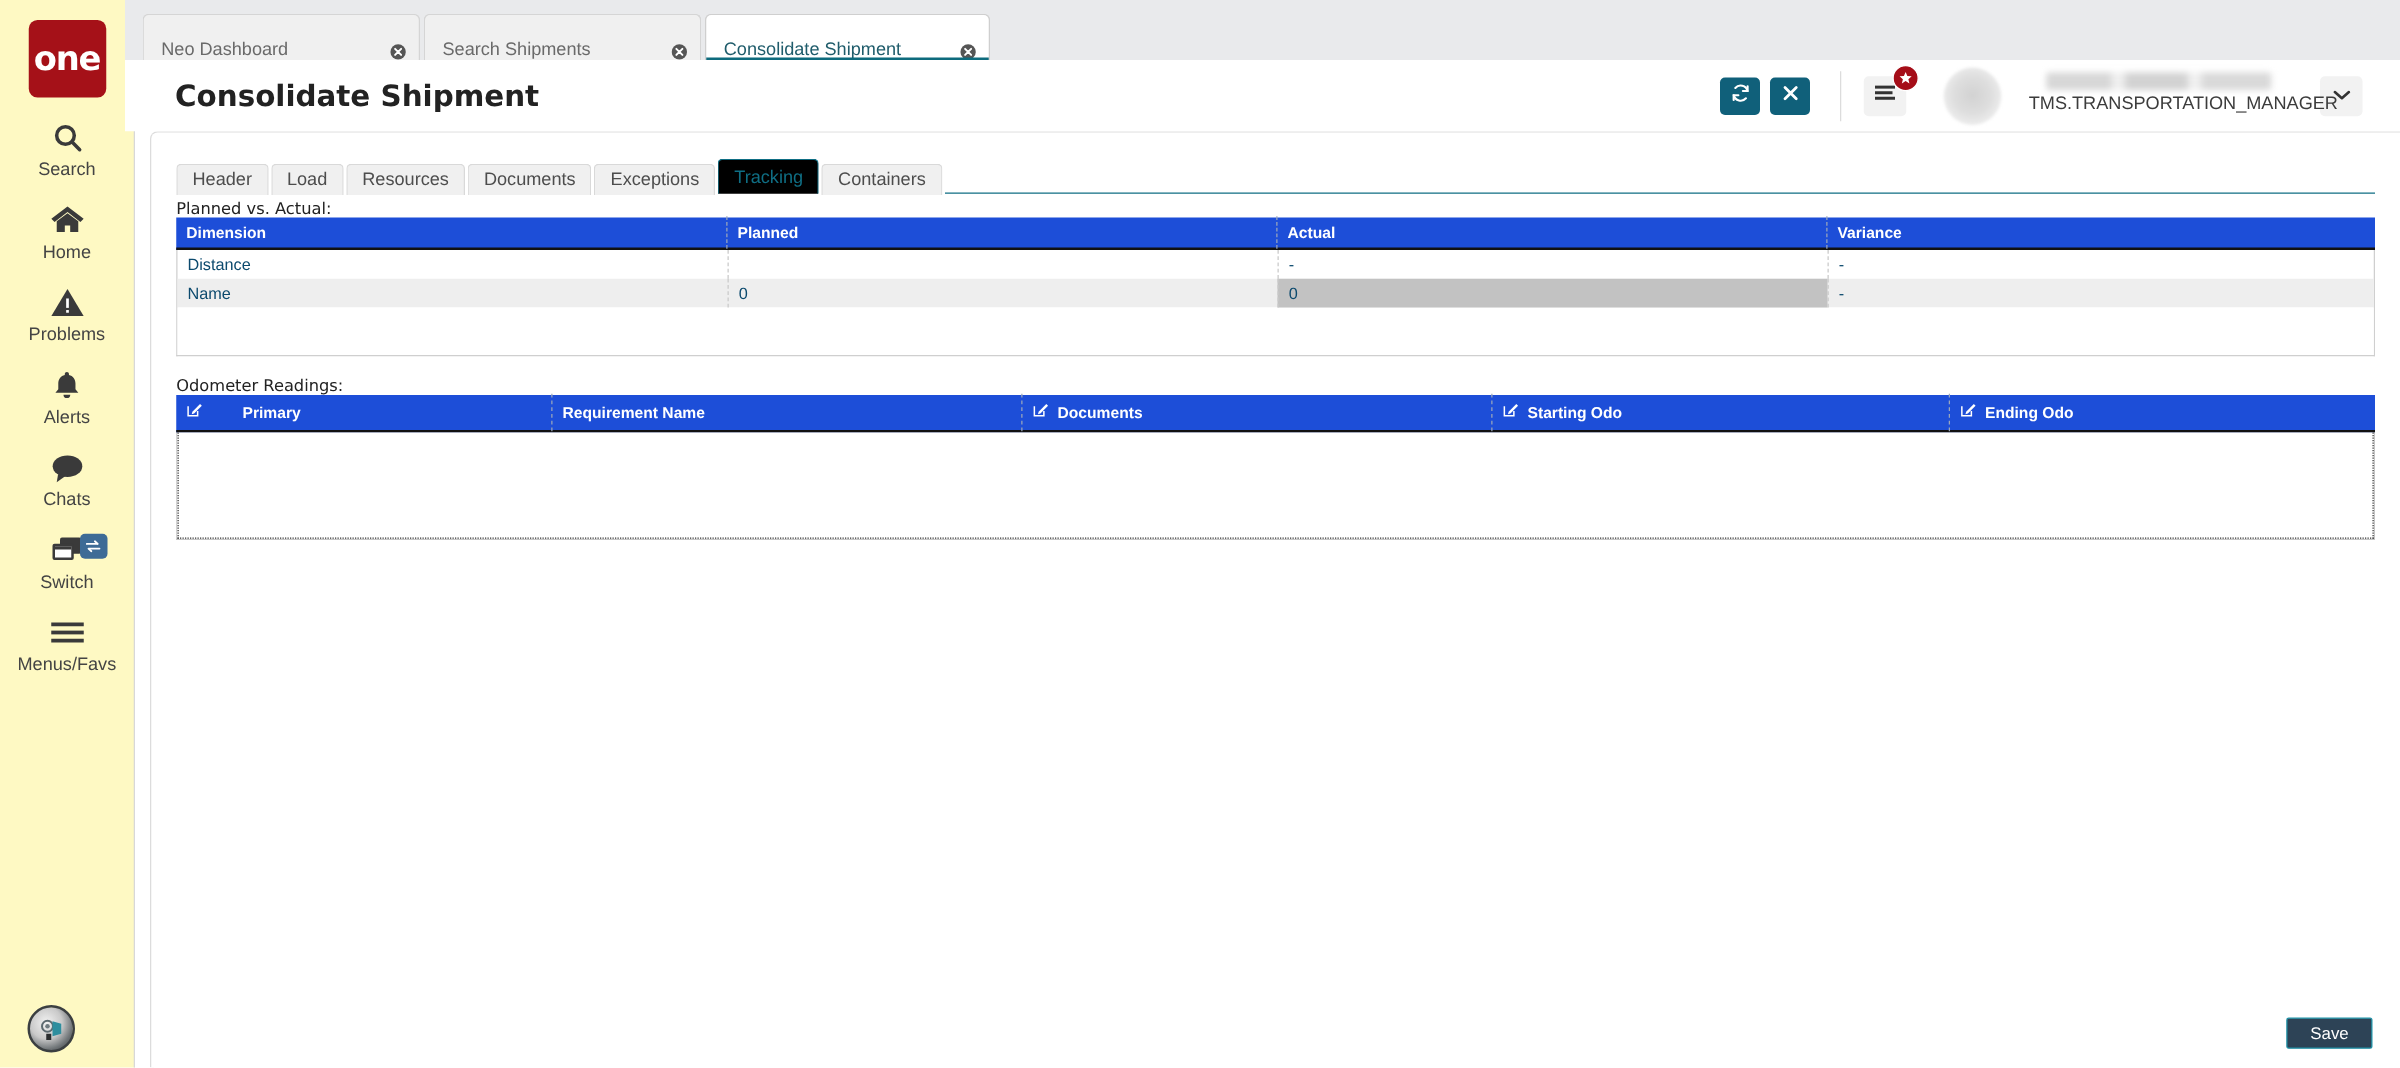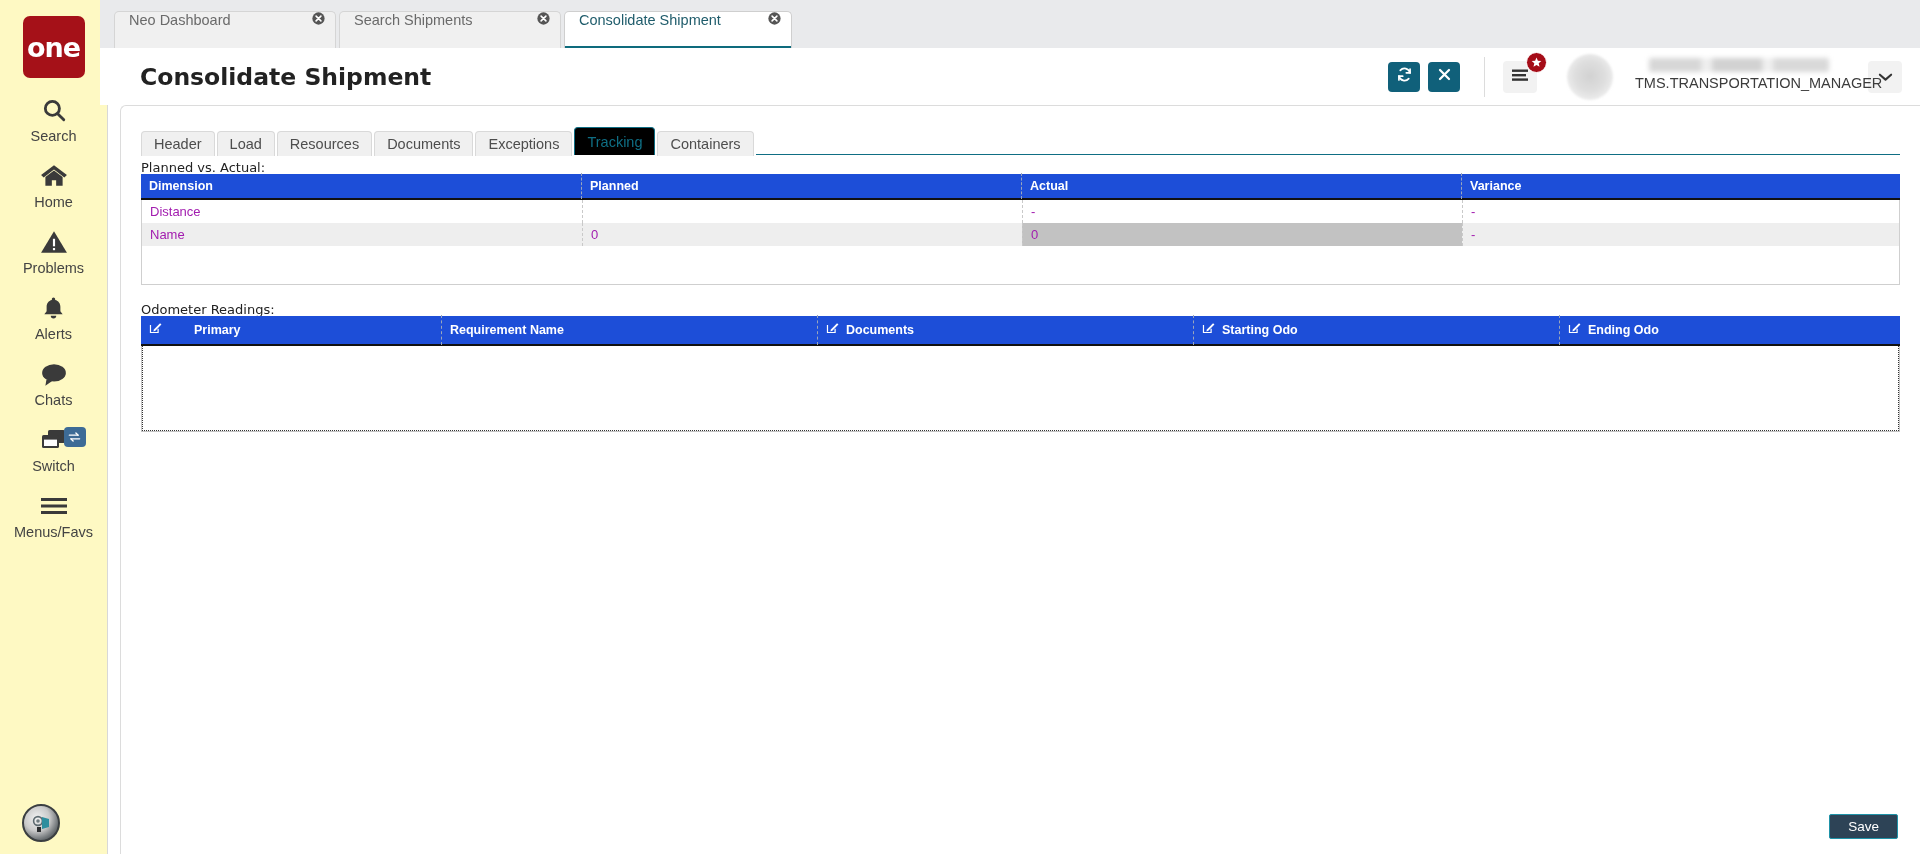--- a/index.html
+++ b/index.html
@@ -47,21 +47,21 @@
 
   
   .tabstrip {
     position: absolute; left: 100px; top: 0; right: 0; height: 48px;
     background: #e9eaec;
   }
   .btab {
     position: absolute; top: 11px; height: 37px;
     background: #f0f0f0; border: 1px solid #d5d5d5; border-bottom: none;
     border-radius: 5px 5px 0 0;
-    display: flex; align-items: flex-start; padding: 0 10px 0 14px;
+    display: flex; align-items: flex-end; padding: 0 10px 0 14px;
     cursor: pointer;
   }
   .btab.active { background: #ffffff; border-color: #cfcfcf; }
   .btab.active::after {
     content: ""; position: absolute; left: 0; right: 0; bottom: -1px;
     height: 3px; background: #0e6b7d;
   }
   .btab-label { font-size: 14.5px; color: #6a6a6a; white-space: nowrap; }
   .btab.active .btab-label { color: #1f5c6b; }
   .btab-close {
@@ -72,21 +72,21 @@
   
   .pagehead {
     position: absolute; left: 100px; top: 48px; right: 0; height: 57px;
     background: #ffffff;
     display: flex; align-items: center;
   }
   .page-title {
     margin-left: 40px; font-size: 23.5px; font-weight: bold; color: #222;
     font-family: "DejaVu Sans", sans-serif;
   }
-  .head-right { margin-left: auto; display: flex; align-items: center; padding-right: 18px; }
+  .head-right { margin-left: auto; display: flex; align-items: center; padding-right: 30px; }
   .sq-btn {
     width: 32px; height: 30px; border-radius: 4px; background: #10607a;
     display: flex; align-items: center; justify-content: center;
     margin-left: 8px; cursor: pointer; border: none;
   }
   .head-div { width: 1px; height: 40px; background: #dcdcdc; margin: 0 18px 0 24px; }
   .menu-btn {
     position: relative; width: 34px; height: 32px; border-radius: 4px;
     background: #f2f2f2; display:flex; align-items:center; justify-content:center; cursor:pointer;
   }
@@ -144,21 +144,21 @@
   .ghead {
     display: flex; background: #1d4ed8; height: 26px; align-items: center;
     border-bottom: 2px solid #111;
   }
   .ghead .gh {
     color: #ffffff; font-size: 12.5px; font-weight: bold;
     padding-left: 8px; display: flex; align-items: center; gap: 7px;
     border-left: 1px dashed #9aa6bb; height: 26px; line-height: 26px;
   }
   .ghead .gh:first-child { border-left: none; }
-  .grow { display: flex; height: 23px; align-items: center; font-size: 13px; color: #a21caf; }
+  .grow { display: flex; height: 23px; align-items: center; font-size: 13px; color: #0c4a6e; }
   .grow.alt { background: #eeeeee; }
   .grow .gc {
     padding-left: 8px; height: 23px; line-height: 23px;
     border-left: 1px dashed #c9c9c9; overflow: hidden; white-space: nowrap;
   }
   .grow .gc:first-child { border-left: none; }
   .gc.sel { background: #c2c2c2; }
 
   .pva-wrap { border: 1px solid #cfcfcf; border-top: none; }
   .pva-tail { height: 38px; background: #fff; }

